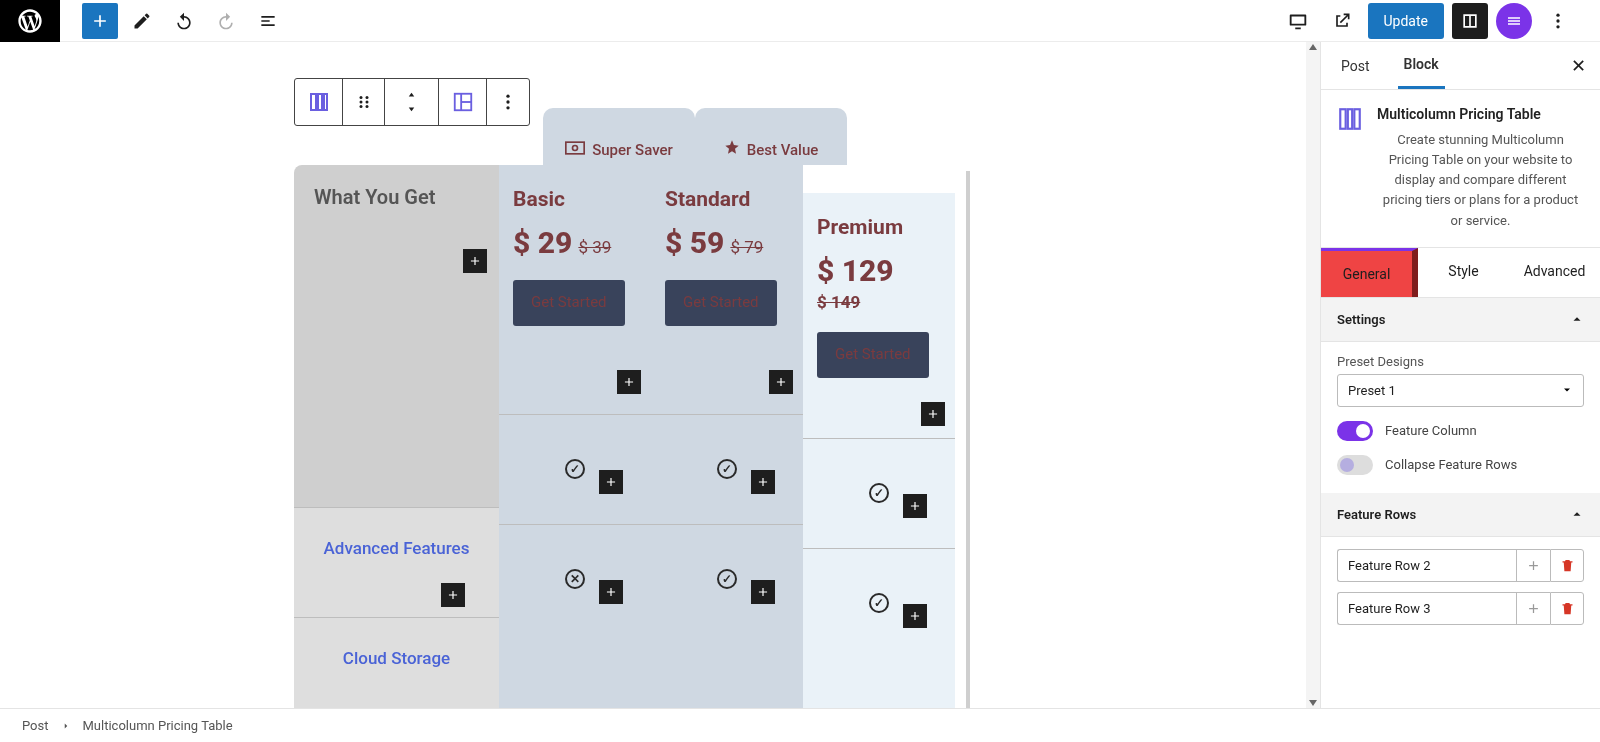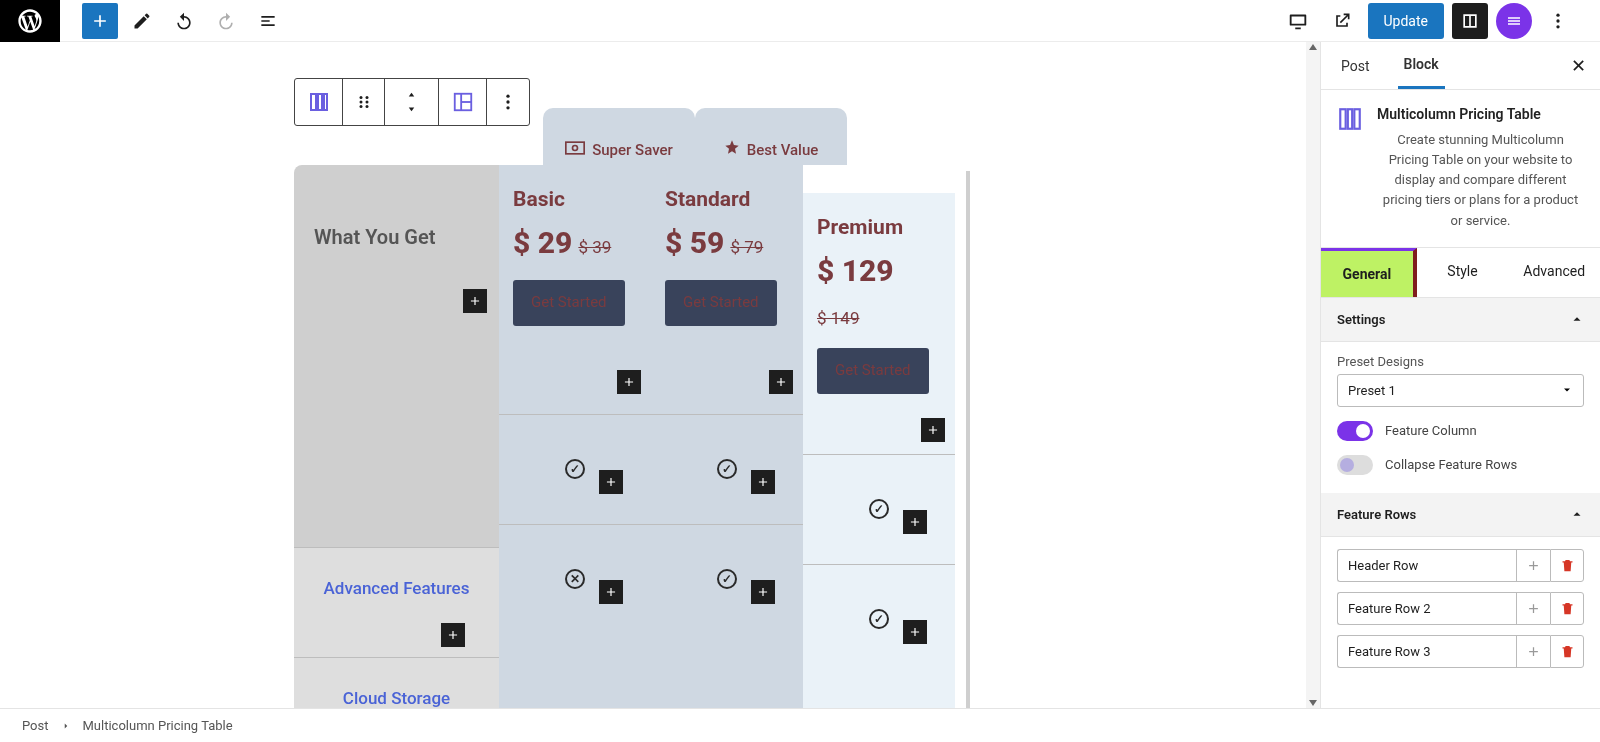--- a/index.html
+++ b/index.html
@@ -56,48 +56,48 @@
   
   .pt-wrap{position:absolute;left:294px;top:66px;width:672px;}
   .chips{display:flex;margin-left:205px;padding-left:44px;}
   .chip{width:152px;height:57px;display:flex;align-items:flex-end;justify-content:center;gap:7px;padding-bottom:6px;color:var(--accent);font-size:15px;background:var(--card-sel);border-radius:10px 10px 0 0;font-weight:500;}
   .chip svg{fill:var(--accent);}
   .pt{display:flex;box-shadow:4px 6px 0 #cfcfcf;}
   .col{width:152px;background:var(--card);position:relative;}
   .col.sel{background:var(--card-sel);}
   .col-feat{width:205px;background:#cfcfcf;border-radius:8px 0 0 0;}
   .head{padding:22px 14px 10px 14px;position:relative;}
-  .col-feat .head{padding:20px 20px 10px 20px;height:342px;margin-top:40px;}
+  .col-feat .head{padding:20px 20px 10px 20px;height:342px;}
   .feat-title{font-size:20px;font-weight:600;color:#555;}
   .plan-name{font-size:21px;font-weight:700;color:var(--accent);}
   .price-row{margin-top:14px;display:flex;align-items:baseline;gap:6px;}
   .price{font-size:30px;font-weight:800;color:var(--accent);}
   .oldprice{font-size:17px;color:var(--accent);text-decoration:line-through;}
-  .oldprice.wrap{display:block;margin-top:20px;}
+  .oldprice.wrap{display:block;margin-top:4px;font-weight:bold;}
   .cta{display:inline-block;margin-top:20px;background:var(--btn-dark);color:var(--accent);font-size:15px;line-height:1.3;padding:13px 18px;border-radius:3px;cursor:pointer;max-width:122px;}
   .addbtn{position:absolute;width:24px;height:24px;background:#1e1e1e;display:flex;align-items:center;justify-content:center;cursor:pointer;}
   .addbtn svg{fill:#fff;width:14px;height:14px;}
   .feat-row{border-top:1px solid #bdbdbd;}
   .col-feat .feat-row{background:#dedede;padding:18px 20px 46px 20px;position:relative;}
   .feat-label{color:var(--indigo);font-size:17px;line-height:1.35;font-weight:500;}
   .col .feat-row{height:110px;display:flex;align-items:center;justify-content:center;position:relative;}
   .check,.cross{width:20px;height:20px;border:2px solid #2a2a2a;border-radius:50%;display:flex;align-items:center;justify-content:center;font-size:12px;color:#2a2a2a;font-weight:bold;}
 
   
   .sidebar{width:280px;border-left:1px solid #e4e4e4;background:#fff;display:flex;flex-direction:column;font-size:13px;overflow:hidden;}
   .tabs{display:flex;align-items:center;border-bottom:1px solid #e4e4e4;padding:0 14px;}
   .tab{padding:14px 6px;margin-right:22px;color:#333;cursor:pointer;font-size:14px;}
   .tab.active{border-bottom:3px solid var(--brand-blue);font-weight:600;}
   .close-x{margin-left:auto;font-size:18px;cursor:pointer;}
   .block-desc{display:flex;gap:14px;padding:16px;}
   .block-desc-text{font-size:13px;color:#555;text-align:center;line-height:1.55;}
   .block-desc-title{font-size:14px;font-weight:600;color:#222;text-align:left;margin-bottom:8px;}
   .subtabs{display:flex;border-top:1px solid #e4e4e4;border-bottom:1px solid #e4e4e4;}
   .subtab{flex:1;text-align:center;padding:15px 4px;font-size:14px;cursor:pointer;}
-  .subtab.active{border-top:3px solid var(--purple);border-right:4px solid #7f1d1d;font-weight:700;background:#bef264;}
+  .subtab.active{border-top:3px solid var(--purple);border-right:6px solid #7f1d1d;font-weight:400;background:#ef4444;}
   .panel-head{display:flex;align-items:center;justify-content:space-between;padding:14px 16px;background:#f3f3f3;font-weight:600;cursor:pointer;border-bottom:1px solid #e4e4e4;}
   .panel-head svg{fill:#1e1e1e;}
   .panel-body{padding:12px 16px 18px 16px;}
   .lbl{color:#555;font-size:13px;margin-bottom:5px;}
   .select{border:1px solid #bbb;border-radius:3px;padding:8px 10px;display:flex;justify-content:space-between;align-items:center;cursor:pointer;font-size:13px;}
   .toggle-row{display:flex;align-items:center;gap:12px;margin-top:14px;color:#444;text-align:center;}
   .tog{width:36px;height:20px;border-radius:10px;position:relative;cursor:pointer;}
   .tog:after{content:"";position:absolute;width:14px;height:14px;border-radius:50%;background:#fff;top:3px;}
   .tog.on{background:var(--purple);} .tog.on:after{right:3px;}
   .tog.off{background:#ddd;} .tog.off:after{left:3px;background:#b5aee0;}
@@ -427,33 +427,20 @@
     </div>
 
     <div class="panel-head">
       <span>Feature Rows</span>
       <svg width="14" height="14" viewBox="0 0 24 24">
           <path d="M6 15l6-6 6 6z"></path>
         </svg>
     </div>
     <div class="panel-body">
       <div class="row-item">
-        <div class="row-in">Header Row</div>
-        <div class="row-btn mid">
-            <svg viewBox="0 0 24 24" fill="#999">
-              <path d="M11 5h2v6h6v2h-6v6h-2v-6H5v-2h6z"></path>
-            </svg>
-          </div>
-        <div class="row-btn last">
-            <svg viewBox="0 0 24 24" fill="#d63626">
-              <path d="M6 7h12l-1 14H7L6 7zm3-4h6l1 2h4v2H4V5h4l1-2z"></path>
-            </svg>
-          </div>
-      </div>
-      <div class="row-item">
         <div class="row-in">Feature Row 2</div>
         <div class="row-btn mid">
             <svg viewBox="0 0 24 24" fill="#999">
               <path d="M11 5h2v6h6v2h-6v6h-2v-6H5v-2h6z"></path>
             </svg>
           </div>
         <div class="row-btn last">
             <svg viewBox="0 0 24 24" fill="#d63626">
               <path d="M6 7h12l-1 14H7L6 7zm3-4h6l1 2h4v2H4V5h4l1-2z"></path>
             </svg>

